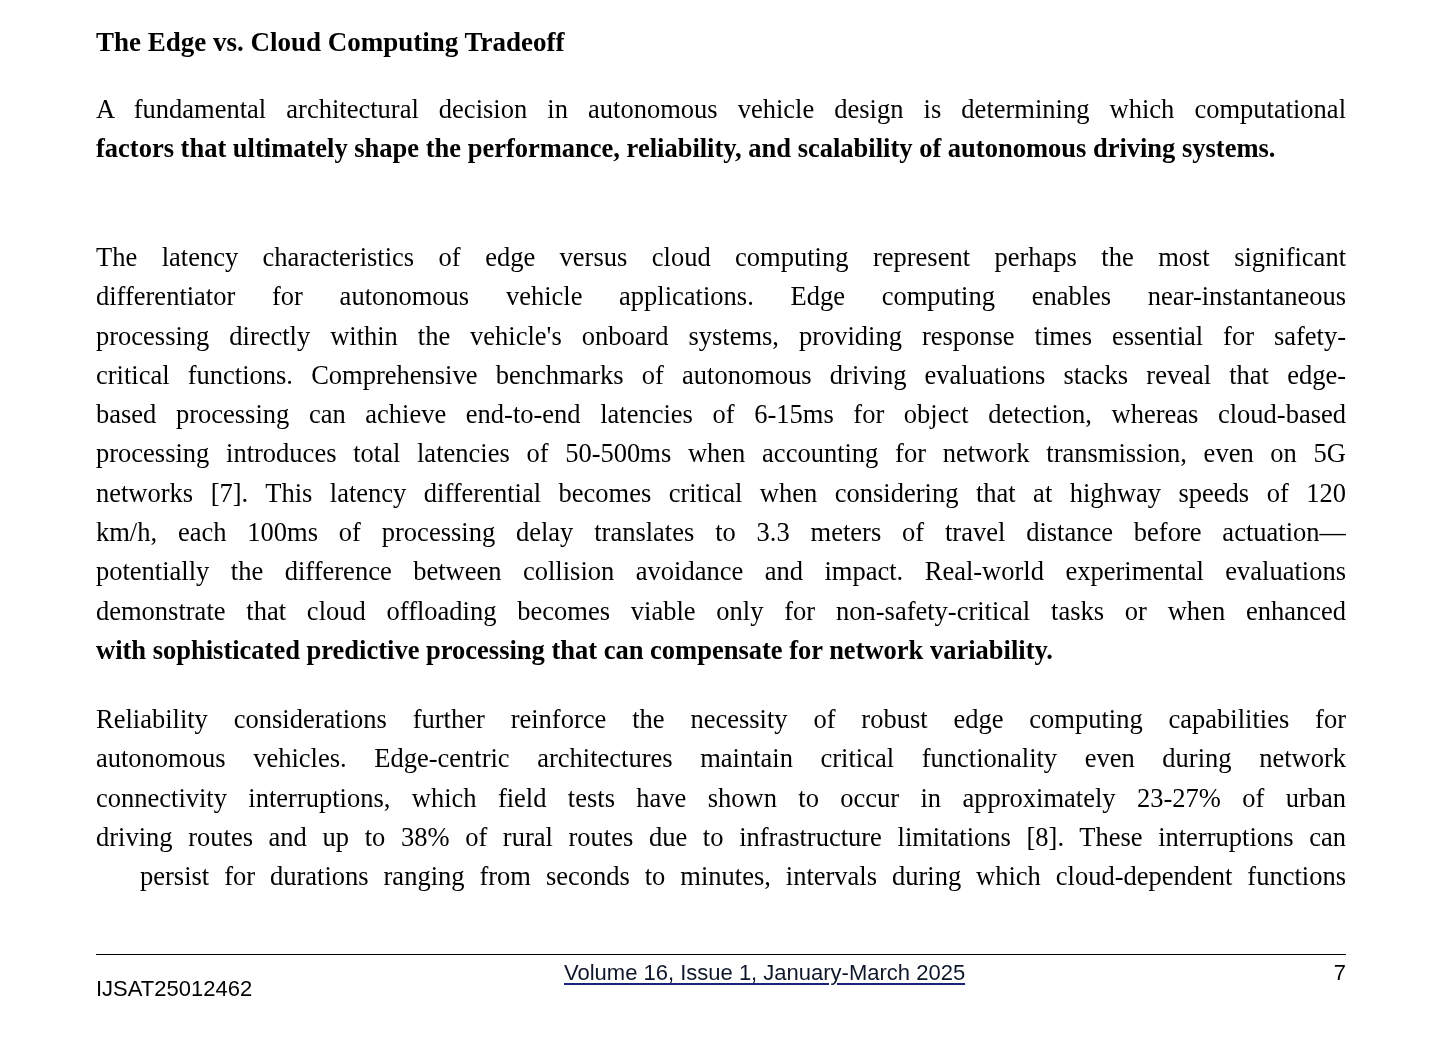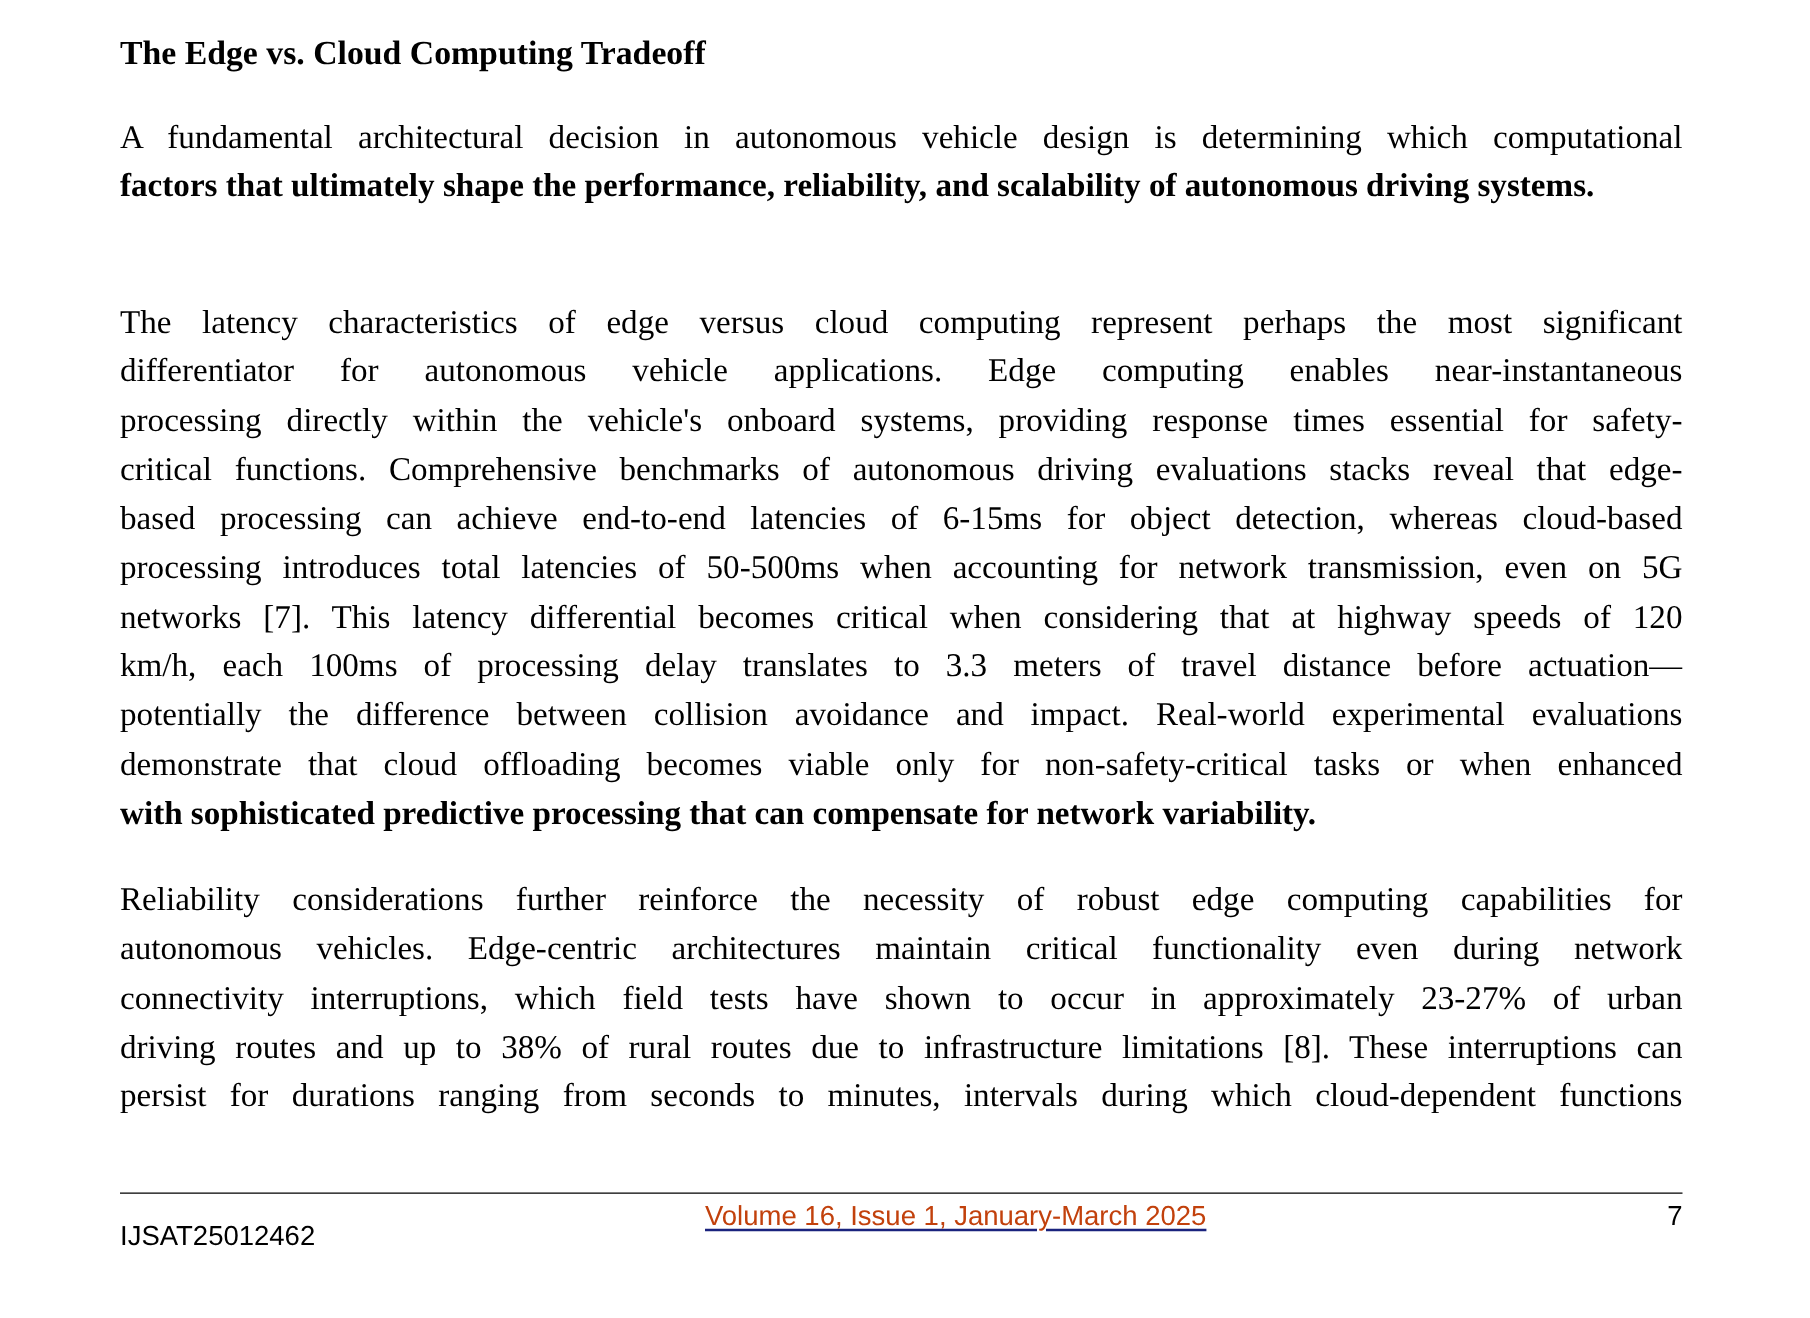--- a/index.html
+++ b/index.html
@@ -25,21 +25,21 @@
       position: absolute; left: 96px; top: 954px; width: 1250px; height: 0;
       border-top: 1.5px solid #000;
     }
     .footer {
       position: absolute; left: 96px; top: 958px; width: 1250px; height: 30px;
       font-family: "Liberation Sans", sans-serif; font-size: 22px; line-height: 30px;
     }
     .footer .left { position: absolute; left: 0; top: 16px; }
     .footer .center {
       position: absolute; left: 468px; top: 0;
-      text-decoration: underline; text-decoration-color: #1a237e; color: #c2410c;
+      text-decoration: underline; text-decoration-color: #1a237e; color: #0f172a;
       text-underline-offset: 3px; text-decoration-thickness: 2px;
     }
     .footer .right { position: absolute; right: 0; top: 0; }
   </style>
 </head>
 <body>
 
 <div class="page">
   <div class="heading">The Edge vs. Cloud Computing Tradeoff</div>
 
@@ -60,21 +60,21 @@
     <span class="line" style="white-space: normal;">potentially the difference between collision avoidance and impact. Real-world experimental evaluations</span>
     <span class="line" style="white-space: normal;">demonstrate that cloud offloading becomes viable only for non-safety-critical tasks or when enhanced</span>
     <span class="line last" style="white-space: normal;">with sophisticated predictive processing that can compensate for network variability.</span>
   </div>
 
   <div class="para" id="p3">
     <span class="line" style="white-space: normal;">Reliability considerations further reinforce the necessity of robust edge computing capabilities for</span>
     <span class="line" style="white-space: normal;">autonomous vehicles. Edge-centric architectures maintain critical functionality even during network</span>
     <span class="line" style="white-space: normal;">connectivity interruptions, which field tests have shown to occur in approximately 23-27% of urban</span>
     <span class="line" style="white-space: normal;">driving routes and up to 38% of rural routes due to infrastructure limitations [8]. These interruptions can</span>
-    <span class="line" style="white-space: normal;">persist for durations ranging from seconds to minutes, intervals during which cloud-dependent functions</span>
+    <span class="line" style="white-space: normal; margin-left: 44px;">persist for durations ranging from seconds to minutes, intervals during which cloud-dependent functions</span>
   </div>
 </div>
 
 <div class="footer-rule"></div>
 <div class="footer">
   <span class="left">IJSAT25012462</span>
   <span class="center" style="text-decoration-color: rgb(26, 35, 126);">Volume 16, Issue 1, January-March 2025</span>
   <span class="right">7</span>
 </div>
 

